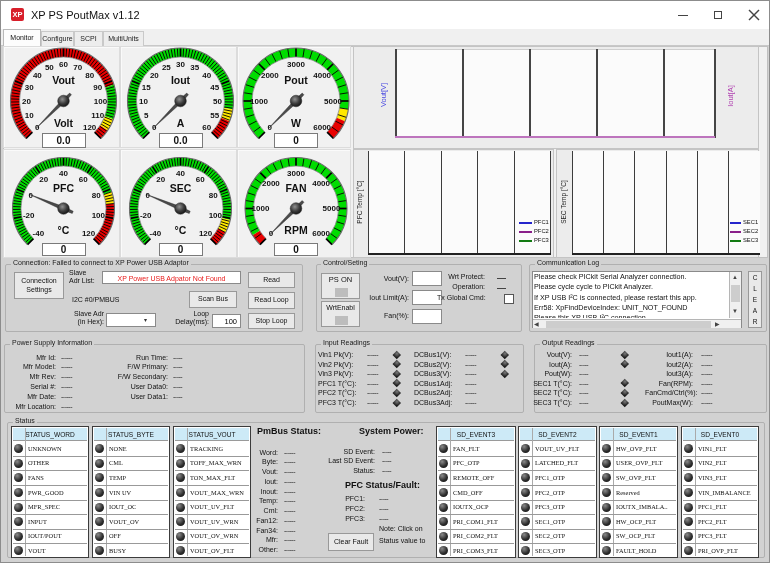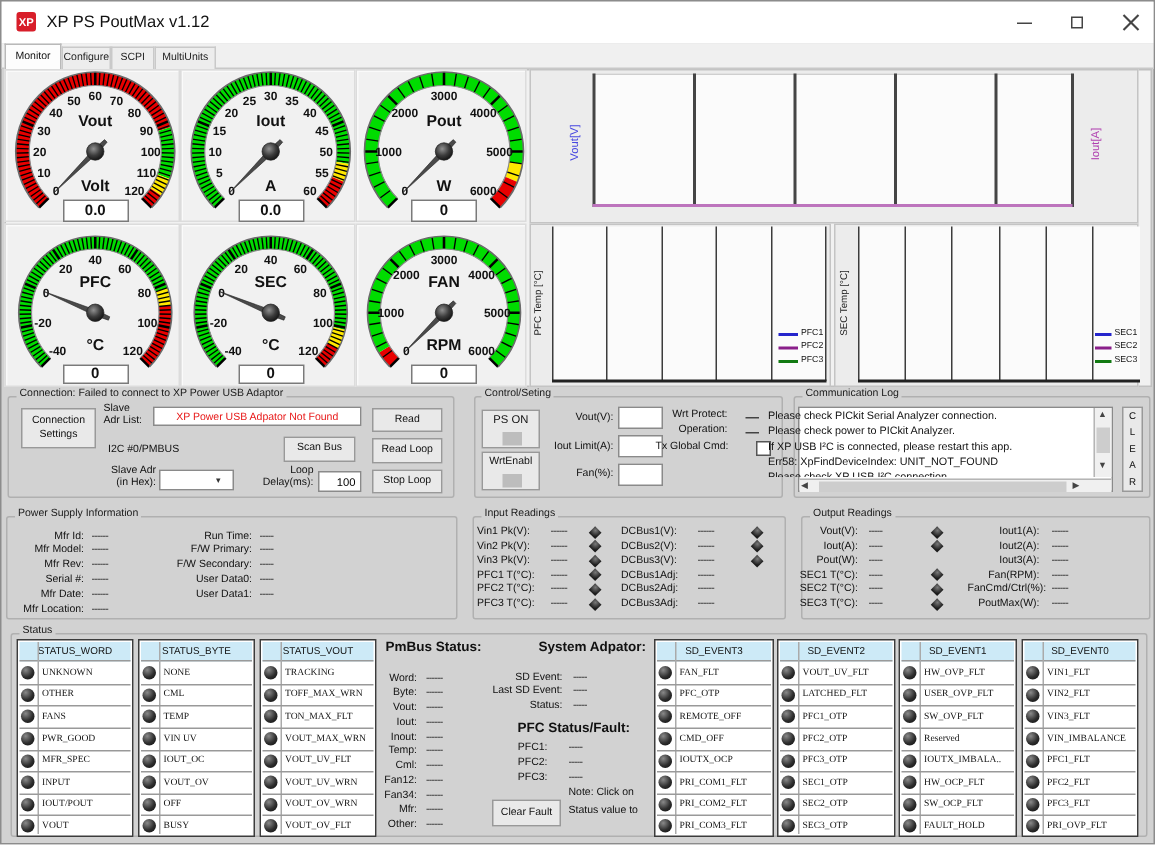--- a/index.html
+++ b/index.html
@@ -681,26 +681,26 @@
     <div class="inp" style="left:411px;top:308px;width:30px;height:15px"></div>
     <div class="lb" style="left:440px;top:272px;width:44px;text-align:right;font-size:7px;color:#111">Wrt Protect:</div>
     <div style="position:absolute;left:496px;top:277px;width:9px;height:1.3px;background:#444"></div>
     <div class="lb" style="left:440px;top:282px;width:44px;text-align:right;font-size:7px;color:#111">Operation:</div>
     <div style="position:absolute;left:496px;top:287px;width:9px;height:1.3px;background:#444"></div>
     <div class="lb" style="left:436px;top:293px;width:48px;text-align:right;font-size:7px;color:#111">Tx Global Cmd:</div>
     <div style="position:absolute;left:503px;top:293px;width:10px;height:10px;background:#fff;border:1px solid #555"></div>
     <div class="gb" style="left:528px;top:263px;width:238px;height:68px"></div>
     <div class="gbt" style="left:534px;top:258px">Communication Log</div>
     <div class="inp" style="left:531px;top:270px;width:210px;height:57px"></div>
-    <div style="position:absolute;left:509px;top:270px;width:196px;height:47px;overflow:hidden">
+    <div style="position:absolute;left:531px;top:270px;width:196px;height:47px;overflow:hidden">
       <div style="position:absolute;left:2px;top:1.0px;font-size:7.2px;color:#111;white-space:nowrap">Please check PICkit Serial Analyzer connection.</div>
-      <div style="position:absolute;left:2px;top:11.3px;font-size:7.2px;color:#111;white-space:nowrap">Please check power to PICkit Analyzer.</div>
+      <div style="position:absolute;left:2px;top:11.3px;font-size:7.2px;color:#111;white-space:nowrap">Please cycle cycle to PICkit Analyzer.</div>
       <div style="position:absolute;left:2px;top:21.6px;font-size:7.2px;color:#111;white-space:nowrap">If XP USB I²C is connected, please restart this app.</div>
       <div style="position:absolute;left:2px;top:31.9px;font-size:7.2px;color:#111;white-space:nowrap">Err58: XpFindDeviceIndex: UNIT_NOT_FOUND</div>
-      <div style="position:absolute;left:2px;top:42.2px;font-size:7.2px;color:#111;white-space:nowrap">Please check XP USB I²C connection,</div>
+      <div style="position:absolute;left:2px;top:42.2px;font-size:7.2px;color:#111;white-space:nowrap">Please this XP USB I²C connection,</div>
     </div>
     <div style="position:absolute;left:728px;top:271px;width:12px;height:46px;background:#f0f0f0;border-left:1px solid #b5b5b5"></div>
     <div style="position:absolute;left:729px;top:272px;width:10px;height:9px;font-size:6px;color:#444;text-align:center;line-height:9px">▲</div>
     <div style="position:absolute;left:729px;top:306px;width:10px;height:9px;font-size:6px;color:#444;text-align:center;line-height:9px">▼</div>
     <div style="position:absolute;left:729.5px;top:284px;width:9px;height:17px;background:#cdcdcd"></div>
     <div style="position:absolute;left:532px;top:318px;width:208px;height:9px;background:#f0f0f0;border-top:1px solid #b5b5b5"></div>
     <div style="position:absolute;left:533px;top:319px;width:9px;height:8px;font-size:6px;color:#444;line-height:8px">◀</div>
     <div style="position:absolute;left:714px;top:319px;width:9px;height:8px;font-size:6px;color:#444;line-height:8px">▶</div>
     <div style="position:absolute;left:545px;top:319.5px;width:165px;height:7px;background:#cdcdcd"></div>
     <div class="btn" style="left:747px;top:270px;width:14px;height:57px;font-size:6.5px;line-height:11px;flex-direction:column">
@@ -896,21 +896,21 @@
     <div class="lb" style="left:252px;top:506.12px;width:25px;text-align:right;font-size:7px;color:#111">Cml:</div>
     <div class="lb" style="left:283px;top:506.12px;font-size:7px;letter-spacing:-0.5px;color:#222">------</div>
     <div class="lb" style="left:252px;top:515.89px;width:25px;text-align:right;font-size:7px;color:#111">Fan12:</div>
     <div class="lb" style="left:283px;top:515.89px;font-size:7px;letter-spacing:-0.5px;color:#222">------</div>
     <div class="lb" style="left:252px;top:525.66px;width:25px;text-align:right;font-size:7px;color:#111">Fan34:</div>
     <div class="lb" style="left:283px;top:525.66px;font-size:7px;letter-spacing:-0.5px;color:#222">------</div>
     <div class="lb" style="left:252px;top:535.43px;width:25px;text-align:right;font-size:7px;color:#111">Mfr:</div>
     <div class="lb" style="left:283px;top:535.43px;font-size:7px;letter-spacing:-0.5px;color:#222">------</div>
     <div class="lb" style="left:252px;top:545.2px;width:25px;text-align:right;font-size:7px;color:#111">Other:</div>
     <div class="lb" style="left:283px;top:545.2px;font-size:7px;letter-spacing:-0.5px;color:#222">------</div>
-    <div class="lb" style="left:358px;top:425px;text-align:left;font-size:9px;color:#111"><b>System Adpator:</b></div>
+    <div class="lb" style="left:358px;top:425px;text-align:left;font-size:9px;color:#111"><b>System Power:</b></div>
     <div class="lb" style="left:324px;top:446.5px;width:50px;text-align:right;font-size:7px;color:#111">SD Event:</div>
     <div class="lb" style="left:381px;top:446.5px;font-size:7px;letter-spacing:-0.5px;color:#222">-----</div>
     <div class="lb" style="left:324px;top:456.27px;width:50px;text-align:right;font-size:7px;color:#111">Last SD Event:</div>
     <div class="lb" style="left:381px;top:456.27px;font-size:7px;letter-spacing:-0.5px;color:#222">-----</div>
     <div class="lb" style="left:324px;top:466.04px;width:50px;text-align:right;font-size:7px;color:#111">Status:</div>
     <div class="lb" style="left:381px;top:466.04px;font-size:7px;letter-spacing:-0.5px;color:#222">-----</div>
     <div class="lb" style="left:344px;top:479px;text-align:left;font-size:9px;color:#111"><b>PFC Status/Fault:</b></div>
     <div class="lb" style="left:334px;top:493.5px;width:30px;text-align:right;font-size:7px;color:#111">PFC1:</div>
     <div class="lb" style="left:378px;top:493.5px;font-size:7px;letter-spacing:-0.5px;color:#222">-----</div>
     <div class="lb" style="left:334px;top:503.5px;width:30px;text-align:right;font-size:7px;color:#111">PFC2:</div>

